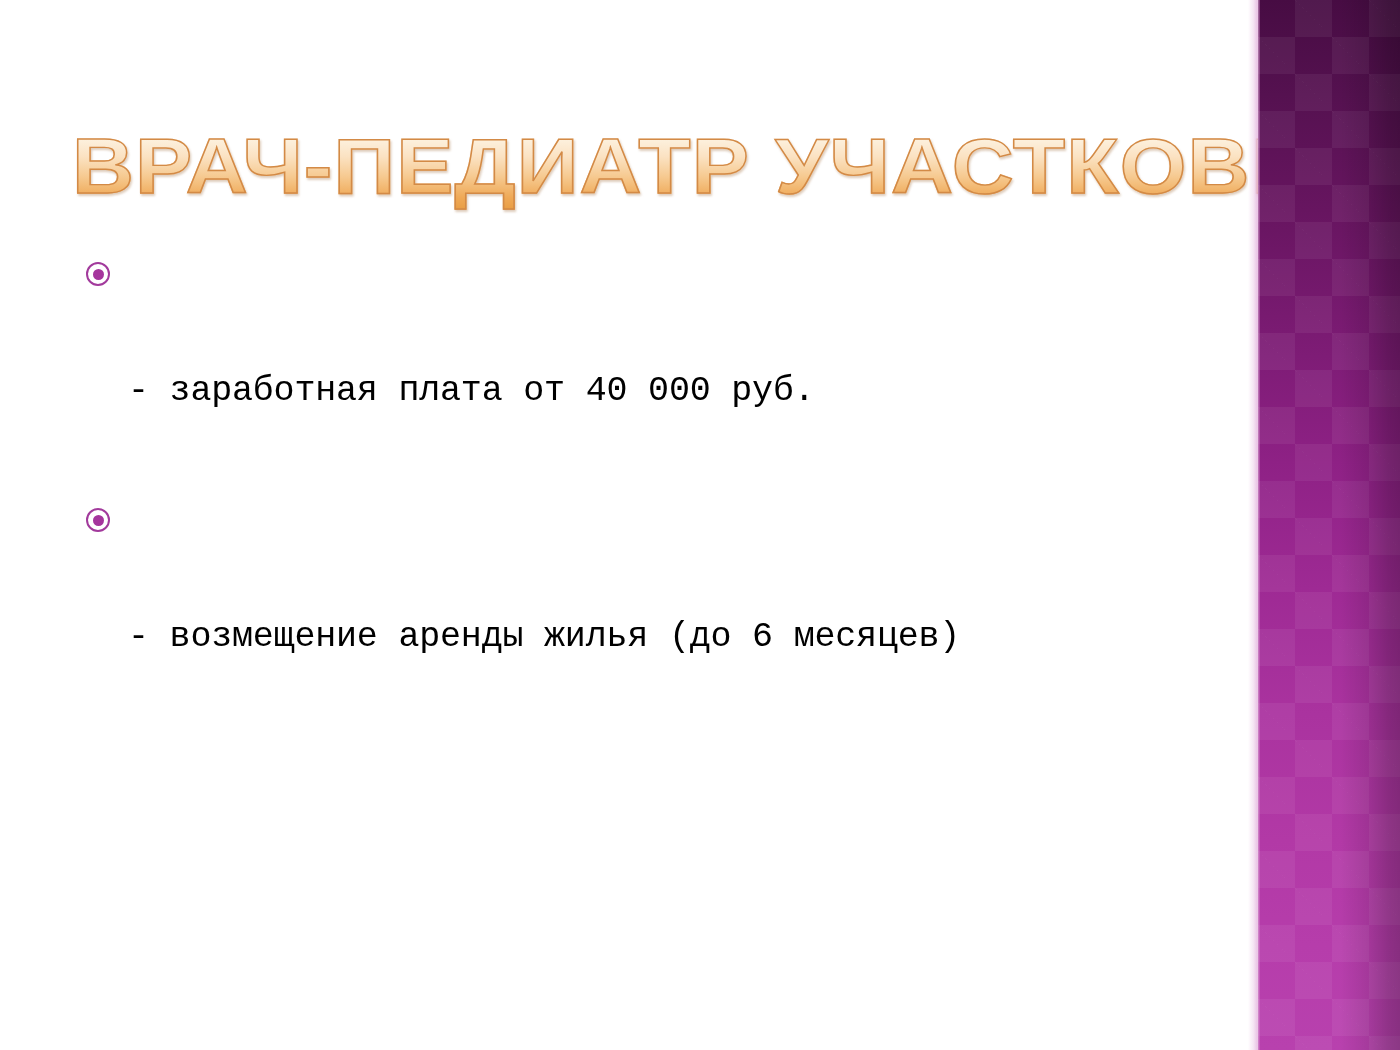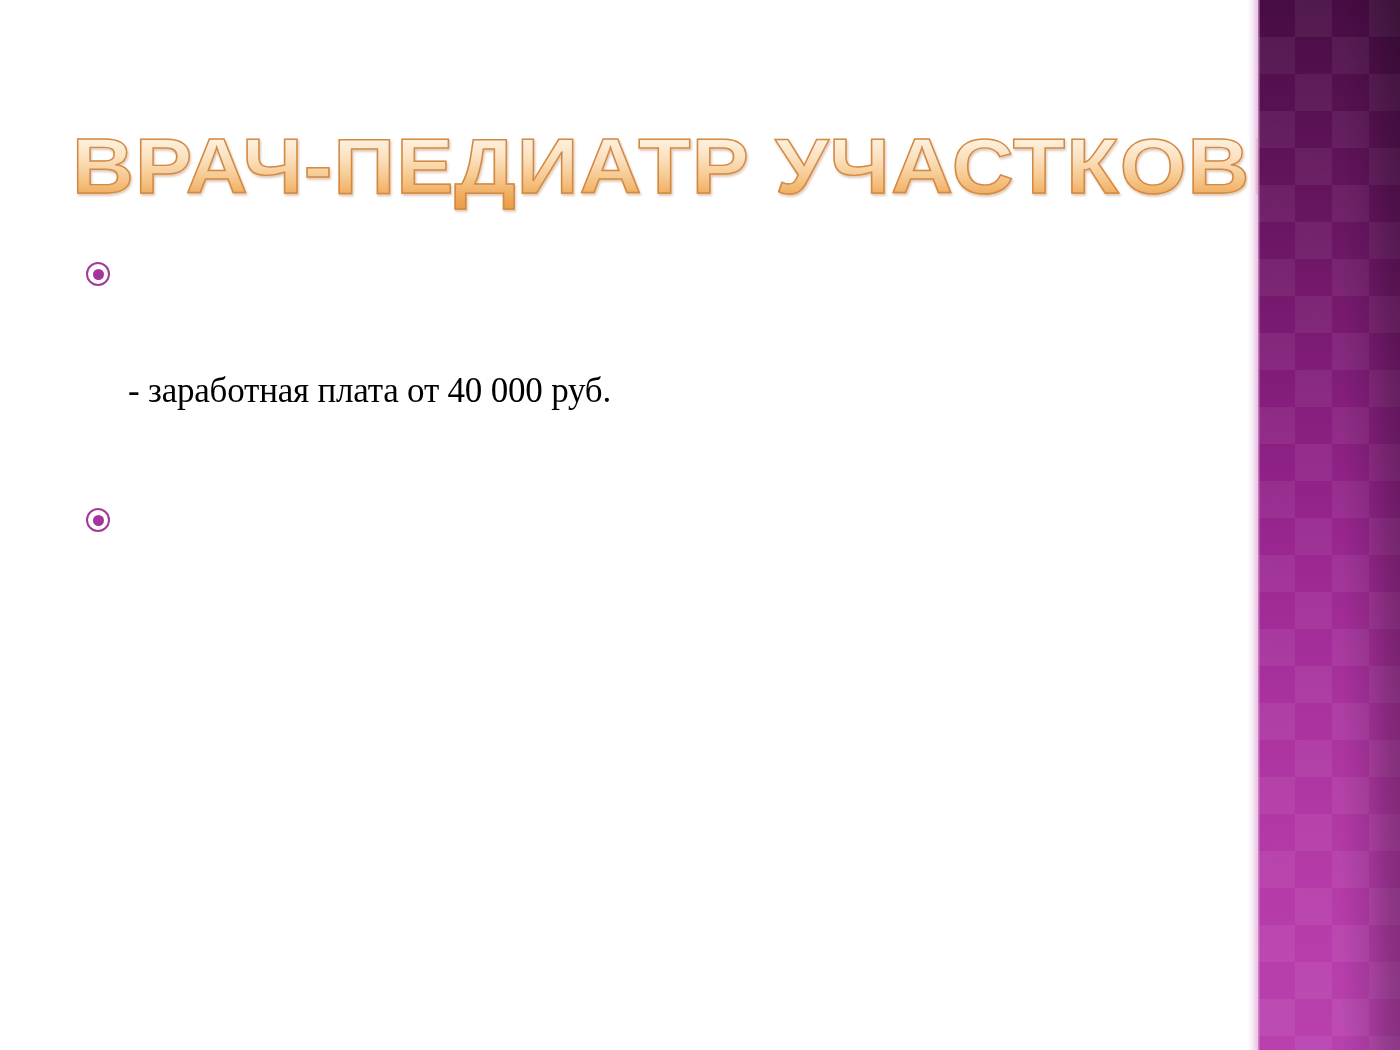--- a/index.html
+++ b/index.html
@@ -130,21 +130,21 @@
     top: 246px;
     width: 1100px;
     margin: 0;
     padding: 0;
     list-style: none;
   }
   .bullet-item {
     position: relative;
     padding-left: 50px;
     color: #000000;
-    font-family: Liberation Serif, serif;
+    font-family: Liberation Mono, monospace;
     font-size: 35px;
     line-height: 58px;
     letter-spacing: -0.2px;
     white-space: pre-line;
   }
   .bullet-item.gap-a { margin-bottom: 14px; }
   .bullet-item.gap-b { margin-bottom: 8px; }
   .bullet-item.gap-c { margin-bottom: 4px; }
 
   .bullet-marker {
@@ -191,16 +191,17 @@
   <ul class="bullet-list">
 
     <li class="bullet-item gap-a">
       <span class="bullet-marker"></span>
       <span class="bullet-text"> - заработная плата от 40 000 руб.</span>
     </li>
 
 
     <li class="bullet-item gap-c">
       <span class="bullet-marker"></span>
+      <span class="bullet-text">- возмещение аренды жилья (до 6 месяцев)</span>
     </li>
 
   </ul>
 </div>
 
 </body></html>

